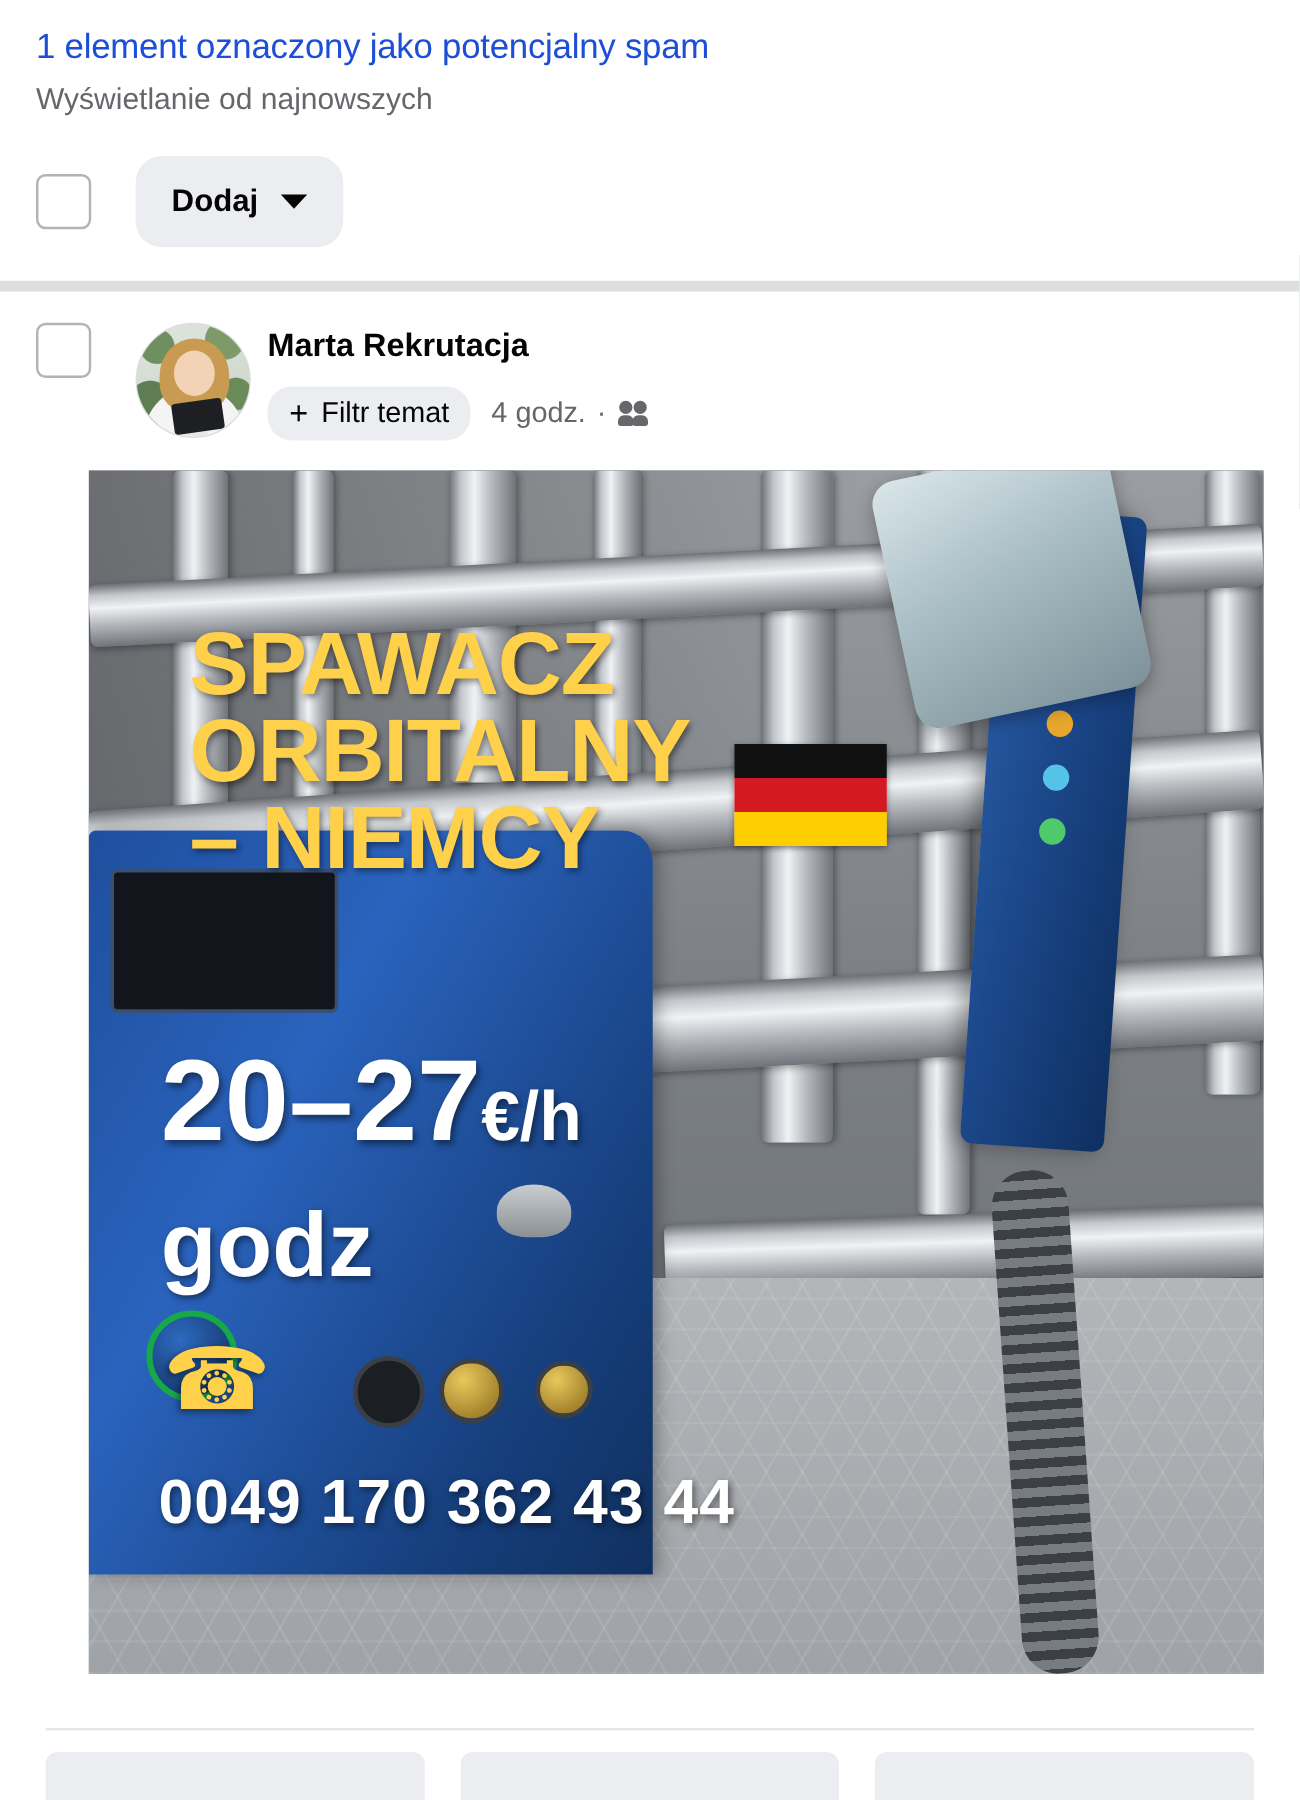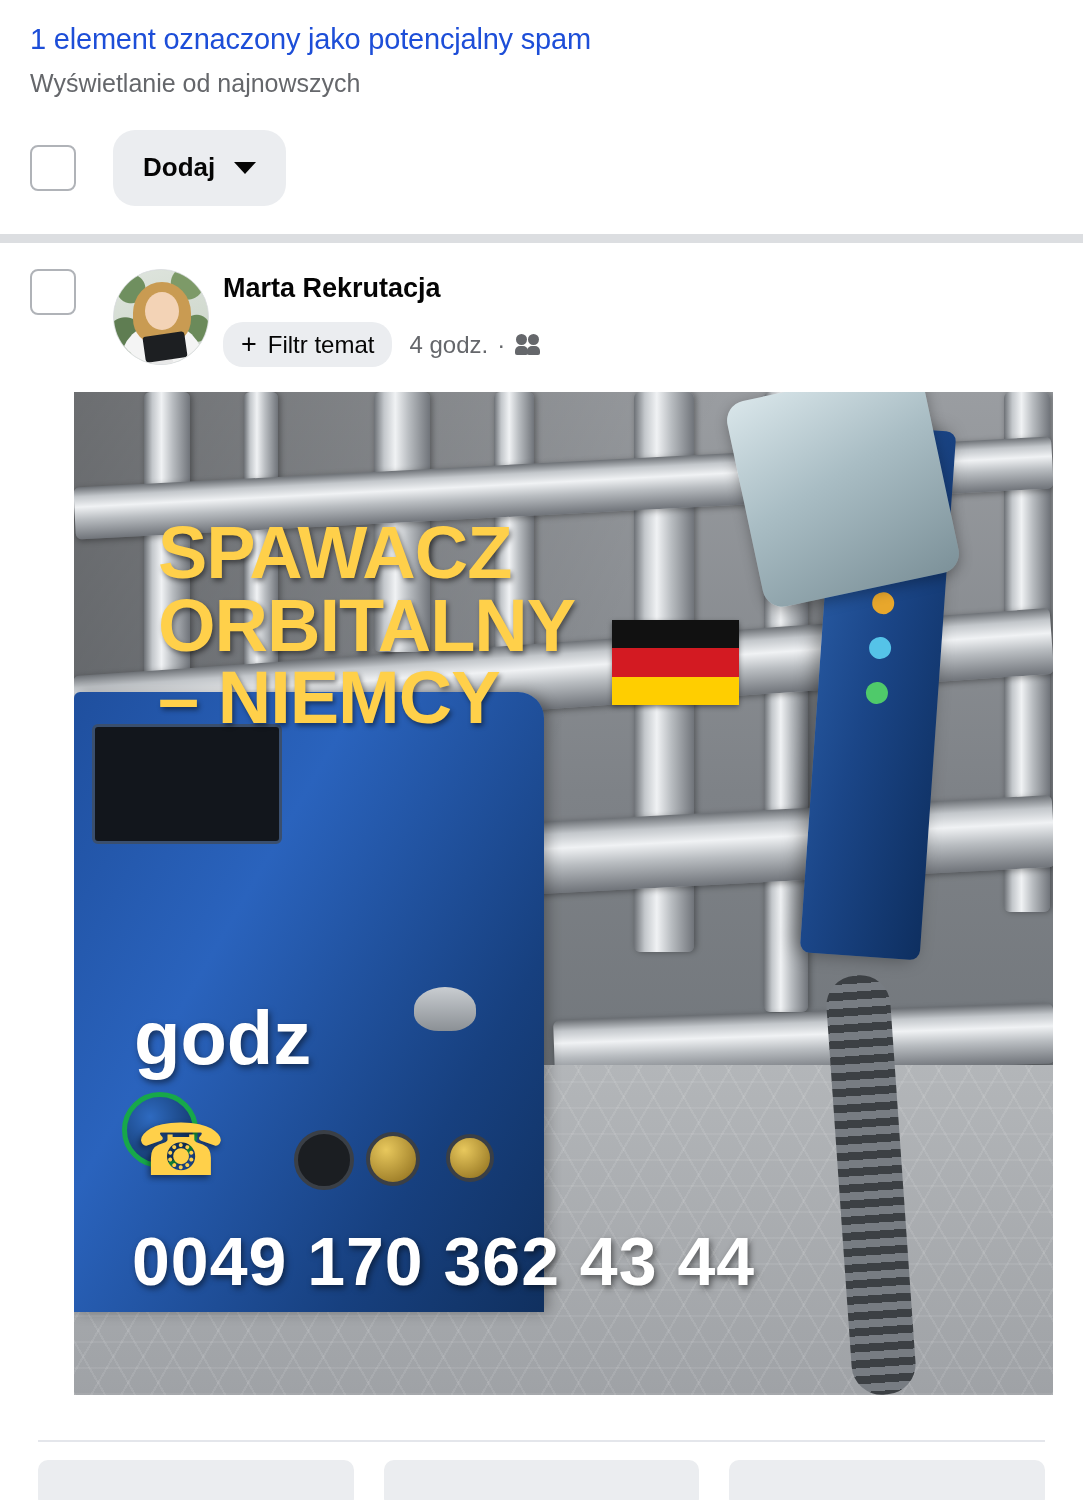--- a/index.html
+++ b/index.html
@@ -349,21 +349,21 @@
     font-weight: bold;
     font-size: 76px;
     line-height: 1;
     text-shadow: 2px 3px 6px rgba(0,0,0,.5);
   }
   .ad-phone {
     position: absolute;
     left: 58px; top: 830px;
     color: #fff;
     font-weight: bold;
-    font-size: 68px;
+    font-size: 52px;
     letter-spacing: 1px;
     text-shadow: 2px 3px 6px rgba(0,0,0,.5);
     white-space: nowrap;
     text-align: center;
   }
   .phone-icon {
     position: absolute;
     left: 62px; top: 722px;
     font-size: 72px;
     color: #ffd04a;
@@ -484,20 +484,23 @@
     </div>
     <div class="welder-head"></div>
 
     <div class="photo-overlay">
       <div class="ad-title">
         <span class="l1">SPAWACZ</span>
         <span class="l2">ORBITALNY</span>
         <span class="l3">– NIEMCY</span>
       </div>
       <div class="flag"></div>
+      <div class="ad-rate">
+        <span>20–27</span><span class="unit">€/h</span>
+      </div>
       <div class="ad-netto">godz</div>
       <div class="phone-icon">☎</div>
       <div class="ad-phone">0049 170 362 43 44</div>
     </div>
   </div>
 </div>
 
 <div class="actions">
   <div class="actions-divider"></div>
   <div class="action-row">

